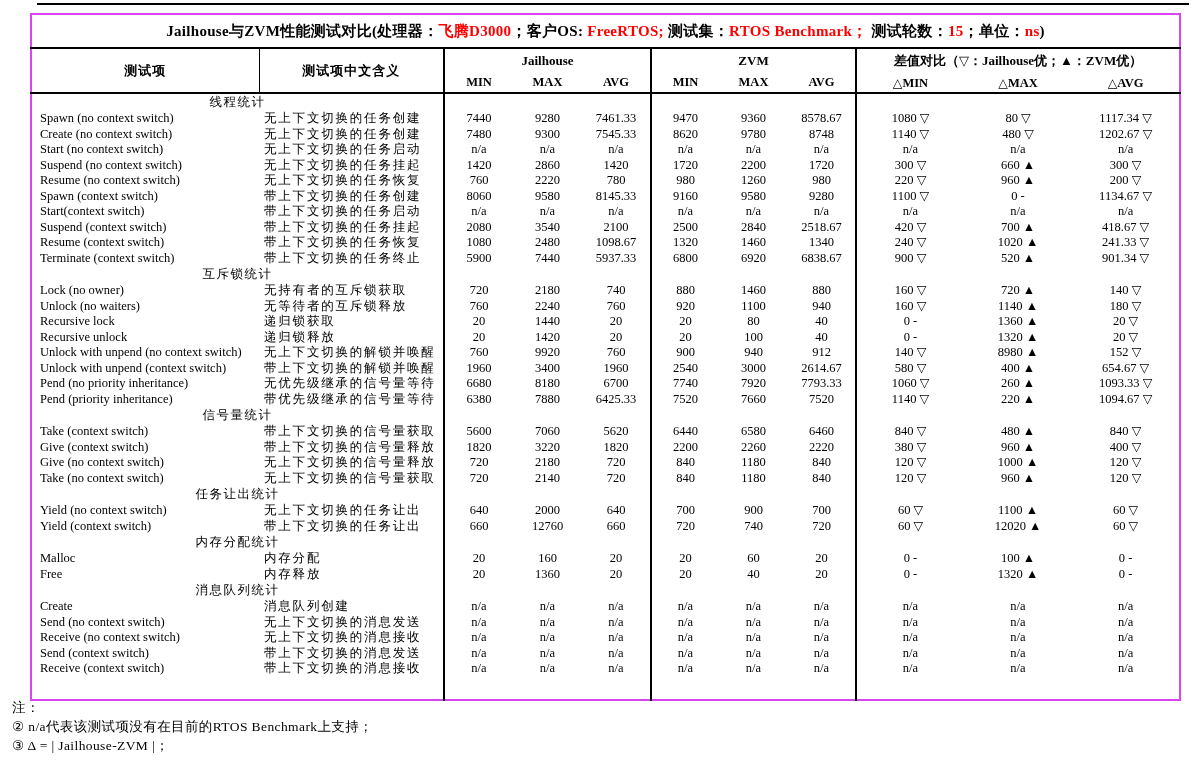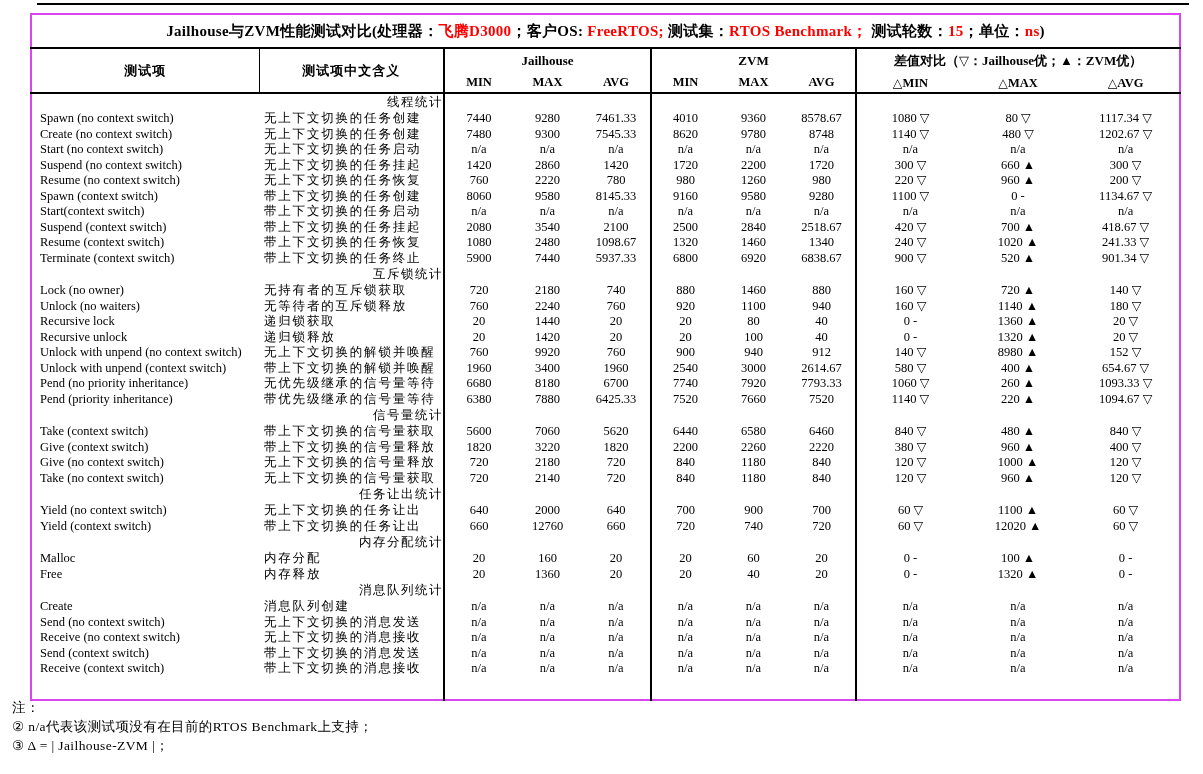--- a/index.html
+++ b/index.html
@@ -15,21 +15,21 @@
   thead th{font-weight:bold;padding:0;}
   tr.h1 th{height:24px;font-size:13px;}
   tr.h2 th{height:19px;font-size:12.5px;border-bottom:2px solid #000;}
   th.span2{border-bottom:2px solid #000;font-size:13px;letter-spacing:1px;}
   th.item-h{border-right:1px solid #000;margin-left:28px;}
   .vl{border-left:2px solid #000;}
   tbody td{height:15.5px;line-height:15.5px;font-size:12.5px;padding:0;white-space:nowrap;}
   td.en{text-align:left;padding-left:8px;}
   td.zh{text-align:left;padding-left:5px;letter-spacing:1.8px;}
   td.num{text-align:center;}
-  td.sec{text-align:right;letter-spacing:1.5px;height:17px;line-height:17px;}
+  td.sec{text-align:center;letter-spacing:1.5px;height:17px;line-height:17px;}
   tr.spacer td{height:22px;}
   .notes{position:absolute;left:12px;top:698px;font-size:13.5px;line-height:19px;letter-spacing:.4px;}
   .notes div{white-space:nowrap;}
 </style>
 </head>
 <body>
 
 <div class="top-rule"></div>
 
 <table class="bench">
@@ -81,21 +81,21 @@
         <td class="vl"></td>
         <td></td>
         <td></td>
       </tr>
       <tr class="data-row">
         <td class="en">Spawn (no context switch)</td>
         <td class="zh">无上下文切换的任务创建</td>
         <td class="num vl">7440</td>
         <td class="num">9280</td>
         <td class="num">7461.33</td>
-        <td class="num vl">4010</td>
+        <td class="num vl">9470</td>
         <td class="num">9360</td>
         <td class="num">8578.67</td>
         <td class="num vl">1080 ▽</td>
         <td class="num">80 ▽</td>
         <td class="num">1117.34 ▽</td>
       </tr>
       <tr class="data-row">
         <td class="en">Create (no context switch)</td>
         <td class="zh">无上下文切换的任务创建</td>
         <td class="num vl">7480</td>

